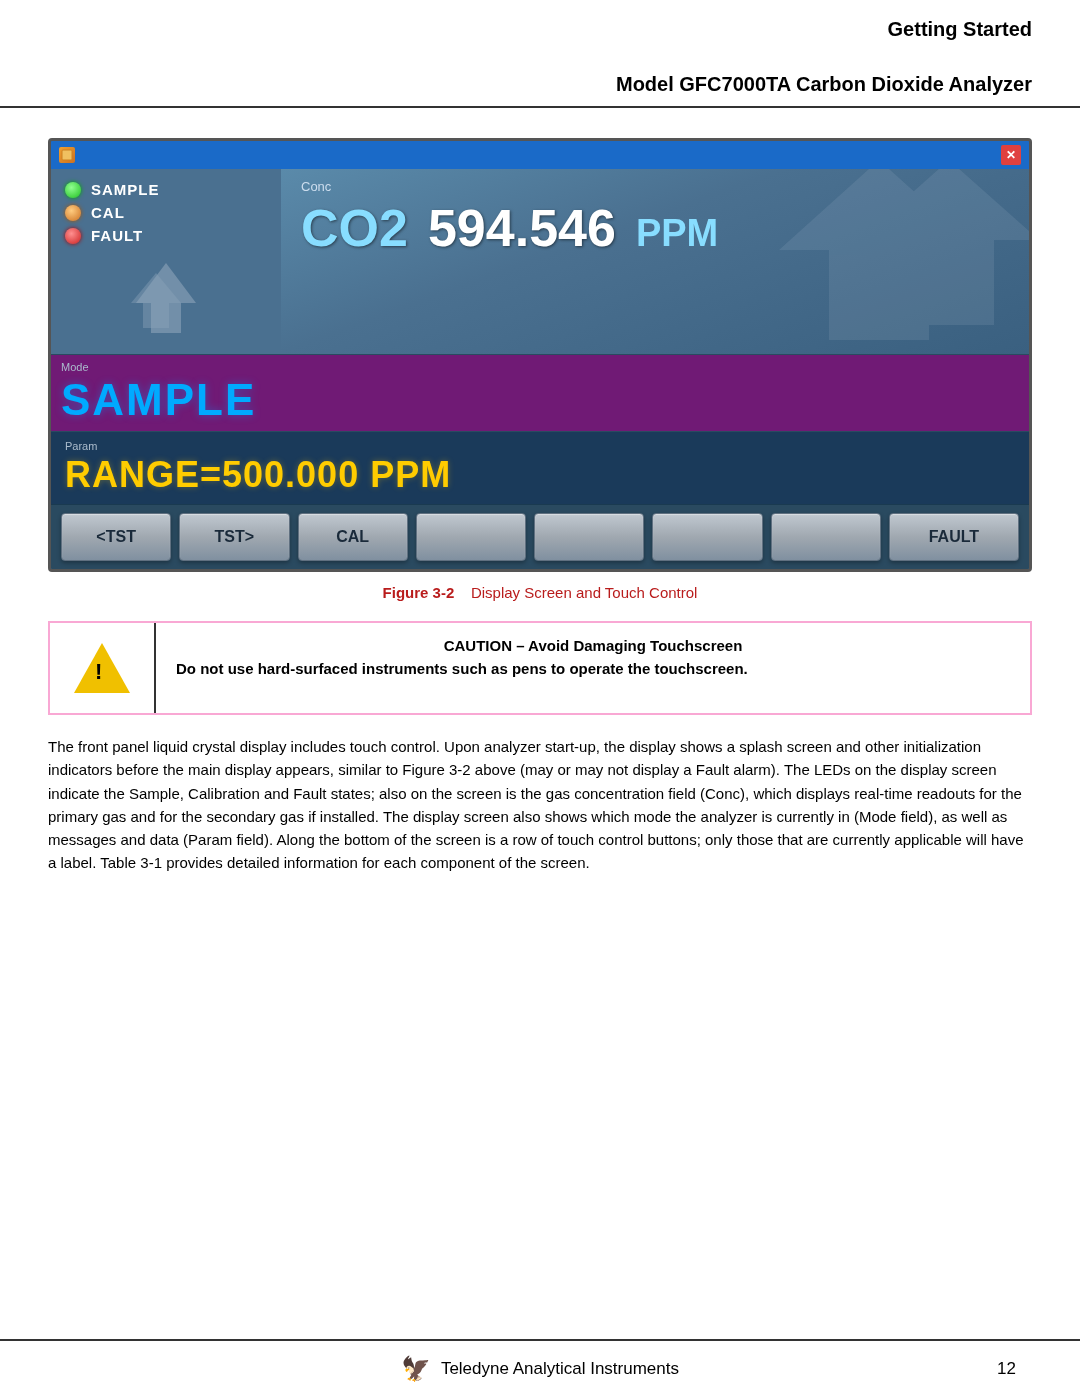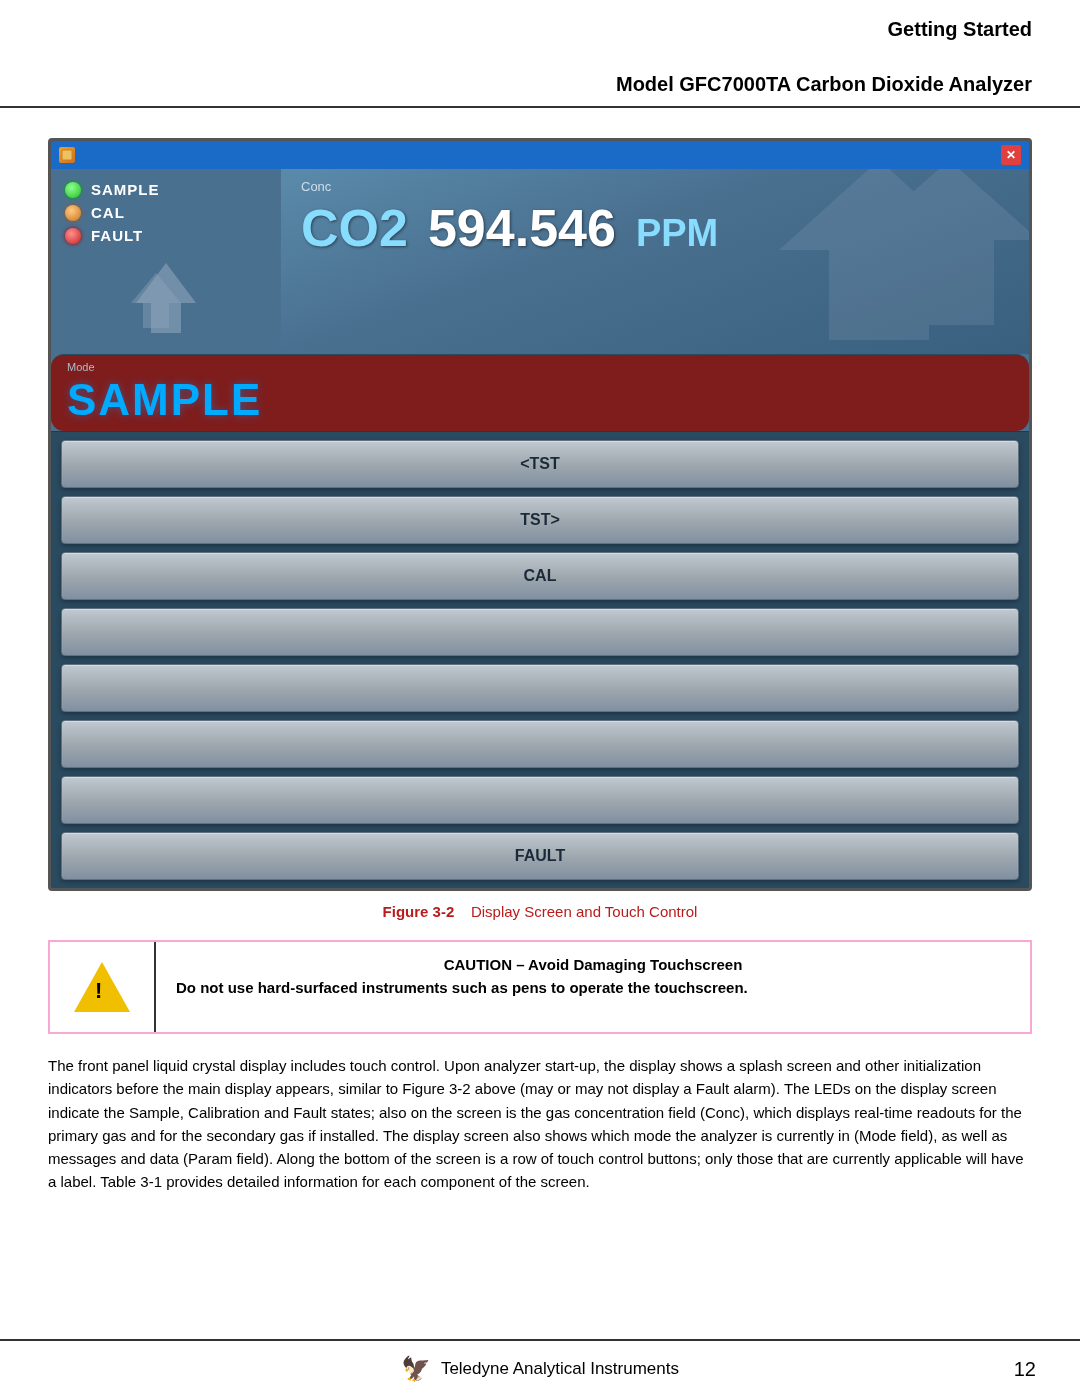--- a/index.html
+++ b/index.html
@@ -189,25 +189,24 @@
     
     .bg-arrows {
       position: absolute;
       bottom: 0;
       right: 0;
       opacity: 0.15;
     }
 
     
     .mode-section {
-      background: #7f1d1d;
+      background: #701a75;
       margin: 0;
-      padding: 6px 16px;
+      padding: 6px 10px;
       border-top: 1px solid #2a4a60;
-      border-radius: 13px;
     }
     .mode-label {
       color: #aabbcc;
       font-size: 11px;
       margin-bottom: 2px;
     }
     .mode-value {
       color: #00aaff;
       font-size: 44px;
       font-weight: bold;
@@ -230,21 +229,21 @@
       color: #ffcc00;
       font-size: 36px;
       font-weight: bold;
       letter-spacing: 1px;
       text-shadow: 0 0 6px rgba(255,200,0,0.3);
     }
 
     
     .button-row {
       display: flex;
-      flex-direction: column;
+      flex-direction: row;
       background: #2a4a60;
       padding: 8px 10px;
       gap: 8px;
       border-top: 1px solid #1a3a50;
     }
     .screen-btn {
       flex: 1;
       background: linear-gradient(180deg, #c0c8d0 0%, #a0a8b0 50%, #8090a0 100%);
       border: 1px solid #607080;
       border-radius: 4px;
@@ -357,22 +356,22 @@
       display: flex;
       align-items: center;
       gap: 10px;
     }
     .footer-text {
       font-size: 17px;
       color: #000;
     }
     .page-number {
       position: absolute;
-      right: 44px;
-      font-size: 20px;
+      right: 64px;
+      font-size: 17px;
       color: #000;
     }
 
     
     .bird-icon {
       font-size: 24px;
     }
   </style>
 </head>
 <body>
@@ -443,20 +442,24 @@
           </div>
         </div>
 
       </div>
 
       <div class="mode-section">
         <div class="mode-label">Mode</div>
         <div class="mode-value">SAMPLE</div>
       </div>
 
+      <div class="param-section">
+        <div class="param-label">Param</div>
+        <div class="param-value">RANGE=500.000  PPM</div>
+      </div>
 
       <div class="button-row">
         <div class="screen-btn">&lt;TST</div>
         <div class="screen-btn">TST&gt;</div>
         <div class="screen-btn">CAL</div>
         <div class="screen-btn empty"></div>
         <div class="screen-btn empty"></div>
         <div class="screen-btn empty"></div>
         <div class="screen-btn empty"></div>
         <div class="screen-btn setup">FAULT</div>

